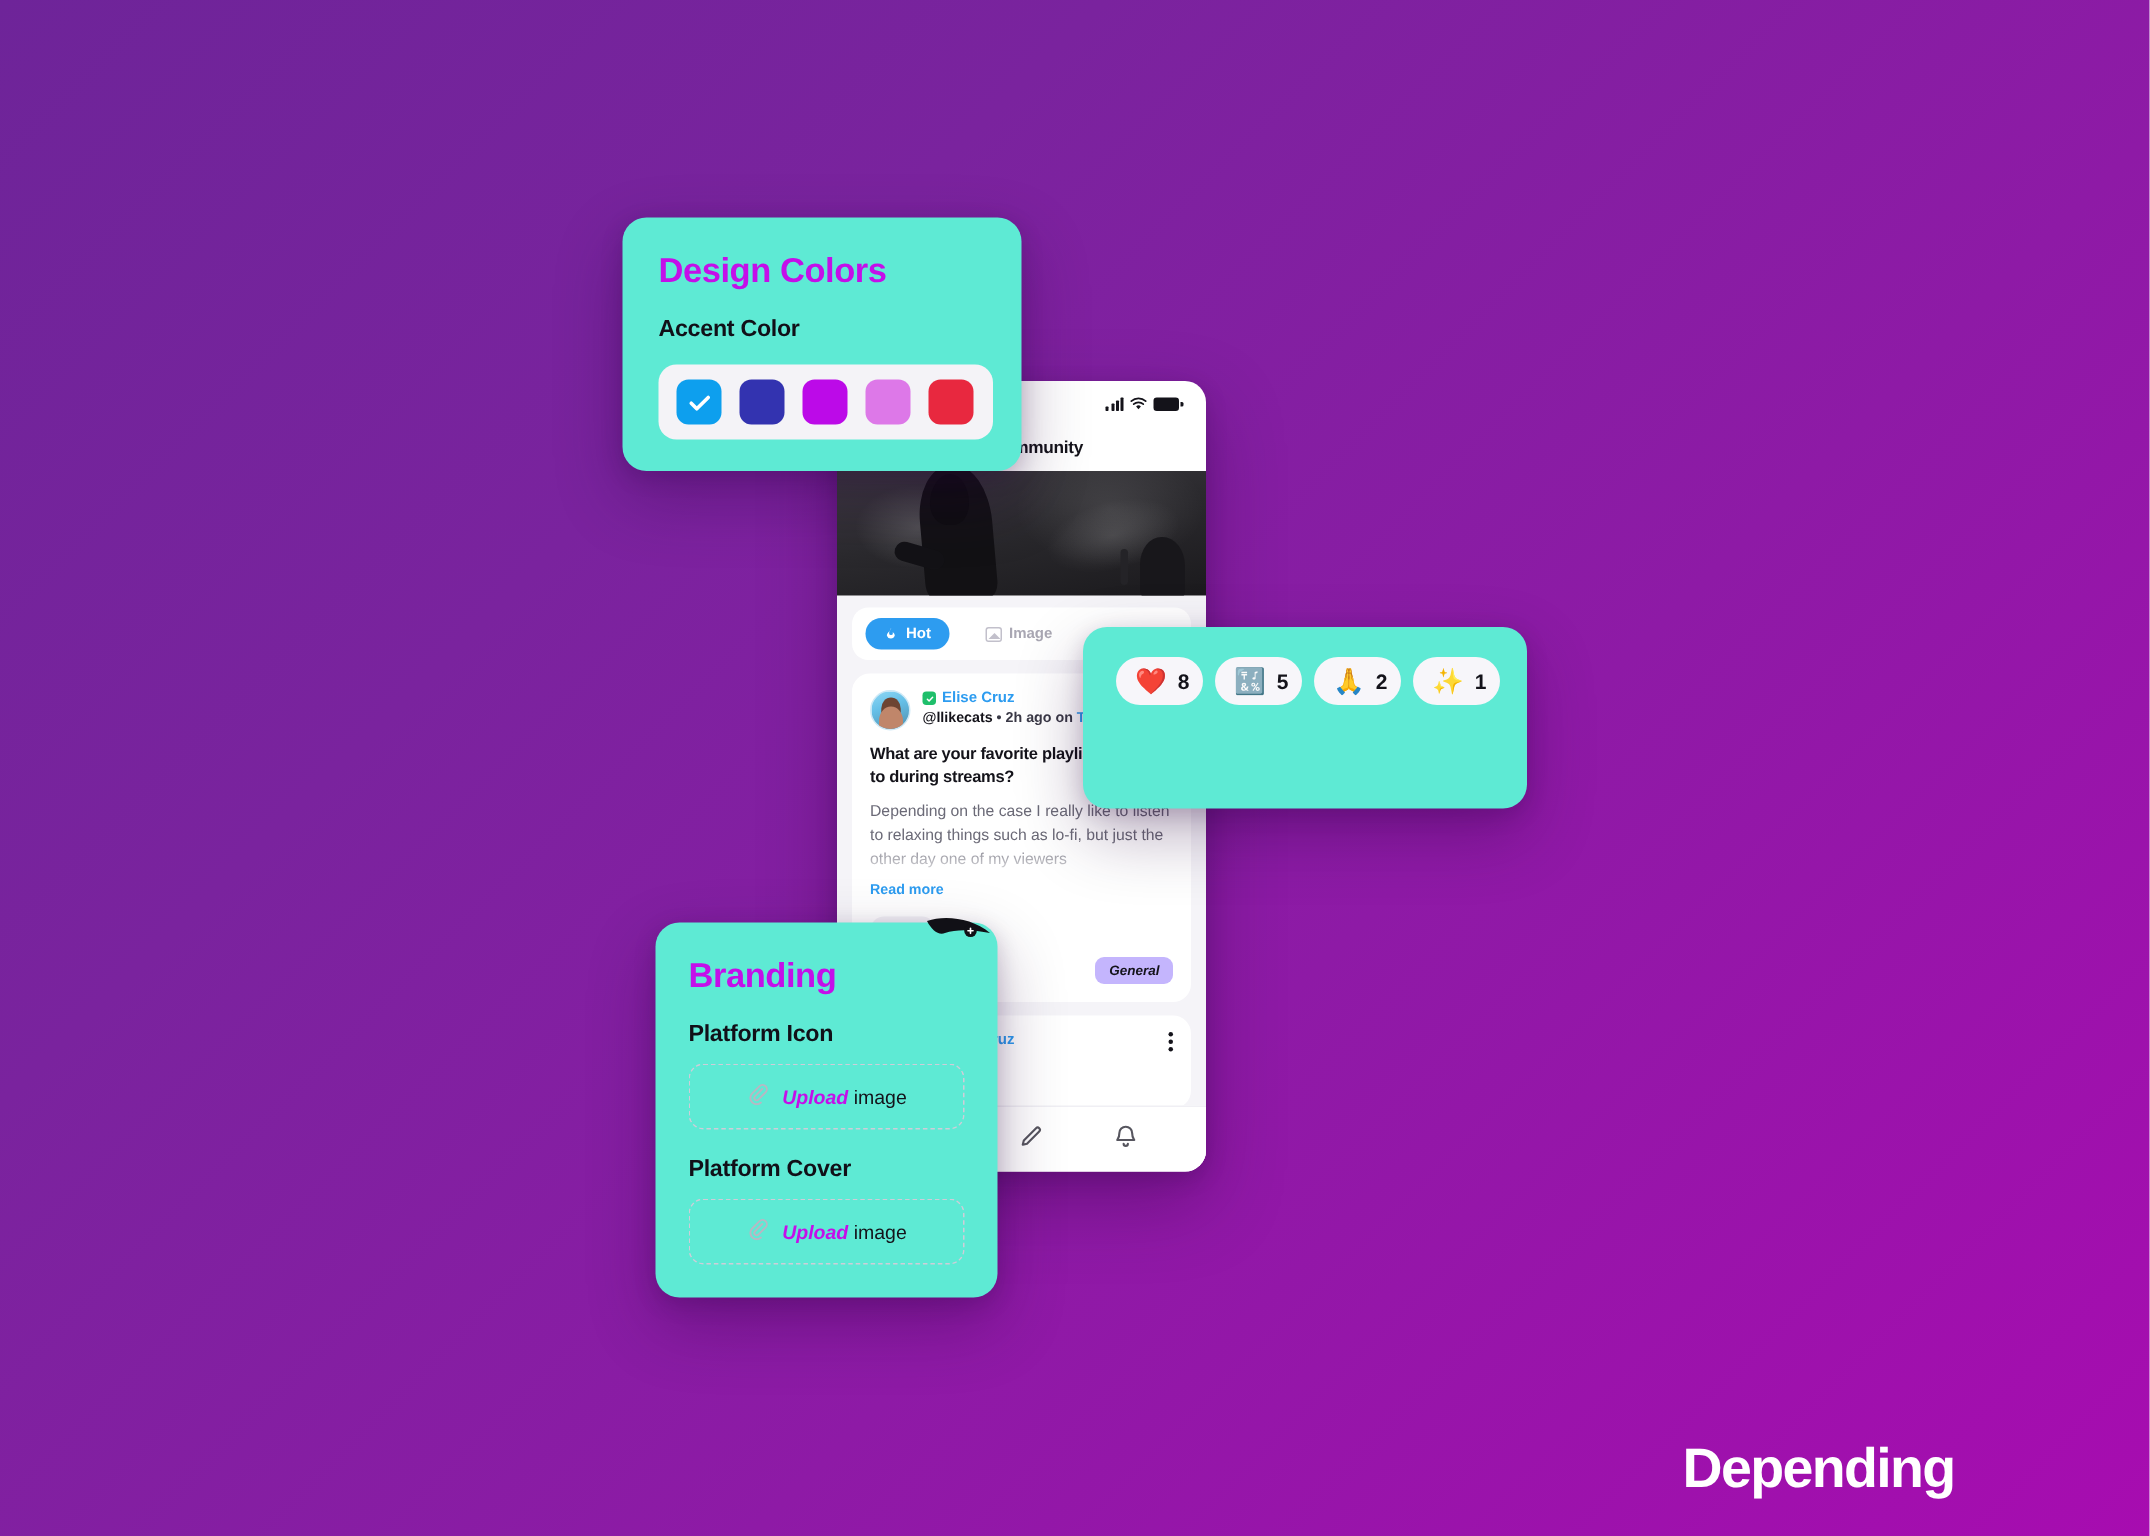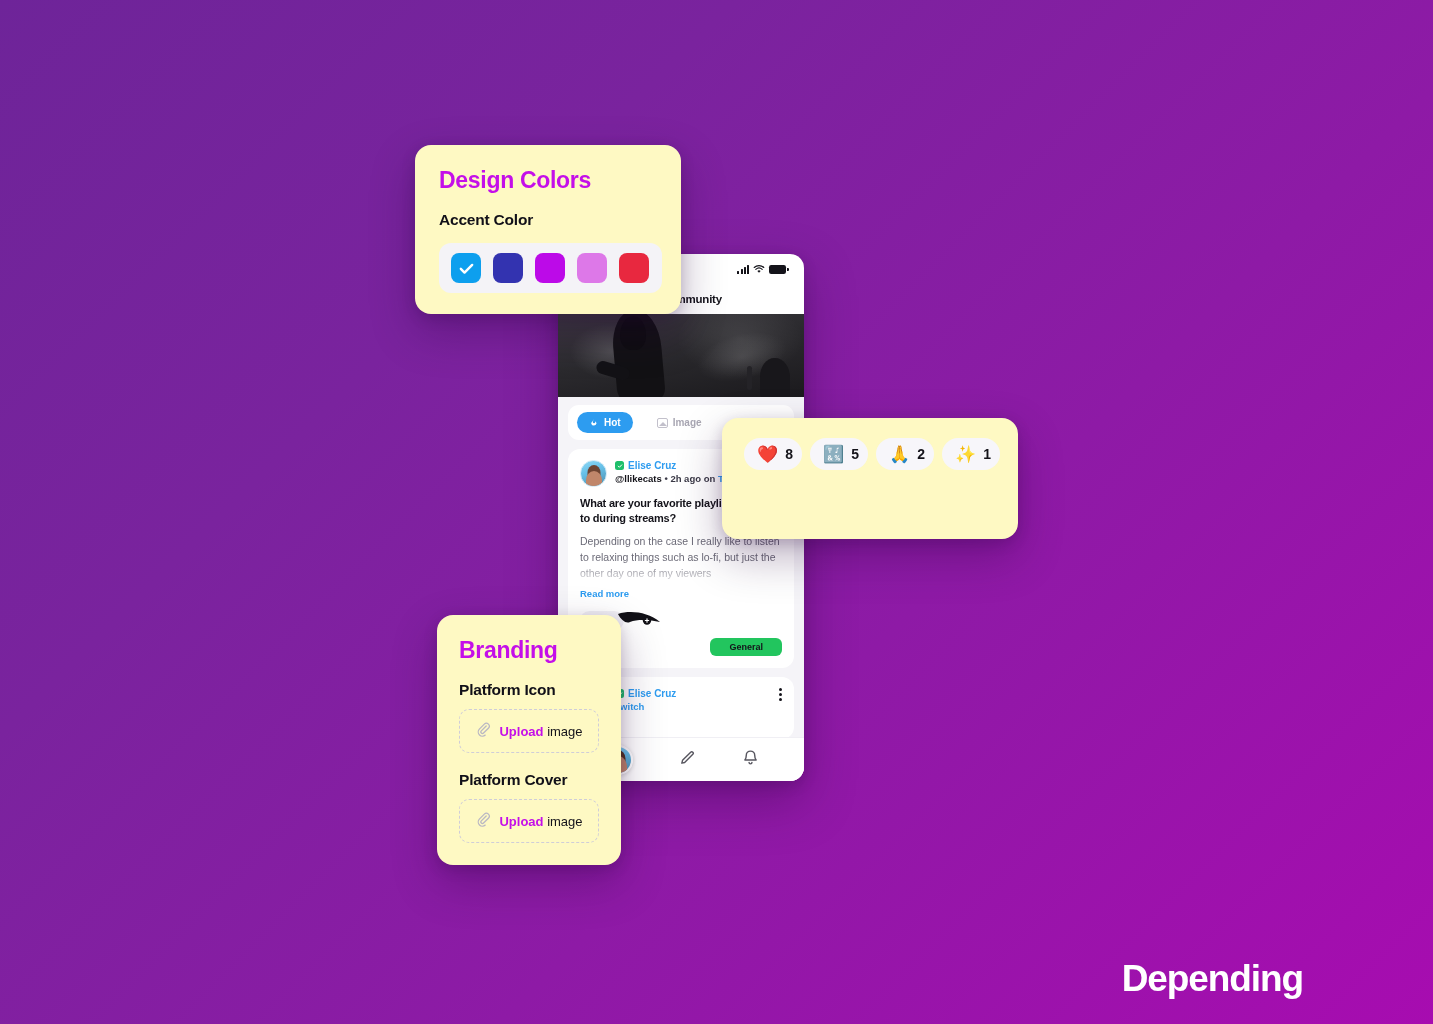--- a/index.html
+++ b/index.html
@@ -9,21 +9,21 @@
     font-family: "Liberation Sans", sans-serif;
   }
   body {
     background: linear-gradient(135deg, #6E2499 0%, #7A239E 30%, #8E1AA6 62%, #A70CB0 100%);
     position: relative;
   }
 
   
   .card {
     position: absolute;
-    background: #fef9c3;
+    background: #5eead4;
     border-radius: 16px;
     box-shadow: 0 18px 45px rgba(40, 0, 60, 0.30), 0 4px 14px rgba(40,0,60,0.18);
   }
   .card-title {
     color: #C40FE9;
     font-size: 23px;
     font-weight: bold;
     letter-spacing: -0.3px;
   }
   .sub-label {
@@ -210,22 +210,22 @@
             mask-image: linear-gradient(#000 55%, rgba(0,0,0,.25));
   }
   .read-more { margin-top: 7px; color: #2D9CF0; font-size: 9.5px; font-weight: bold; }
   .post-foot { margin-top: 12px; display: flex; align-items: center; justify-content: space-between; }
   .pill-soft {
     background: #F1F0F5; border-radius: 999px;
     padding: 4px 9px; display: flex; align-items: center; gap: 5px;
     font-size: 9.5px; font-weight: bold; color: #5f5e6b;
   }
   .tag-general {
-    background: #22c55e; border-radius: 6px; padding: 4px 19px;
-    font-size: 9px; font-weight: bold; color: #14131a;
+    background: #c4b5fd; border-radius: 6px; padding: 4px 9px;
+    font-size: 9px; font-weight: bold; color: #14131a; font-style: italic;
   }
   .stack-row { display: flex; align-items: center; gap: 5px; }
   .mini-av {
     width: 17px; height: 17px; border-radius: 50%;
     background: linear-gradient(160deg, #9fd9ef, #5d8fb0);
     border: 1.4px solid #fff;
   }
   .mini-more {
     width: 17px; height: 17px; border-radius: 50%;
     background: #ECEBF1; color: #6b6a77;
@@ -271,35 +271,35 @@
     background: #F7F6FA; border-radius: 999px;
     height: 32px; min-width: 58px;
     padding: 0 13px;
     display: flex; align-items: center; gap: 7px;
   }
   .reaction-emoji { font-size: 17px; line-height: 1; }
   .reaction-count { font-size: 14px; font-weight: bold; color: #14131a; }
 
   
   #branding-card {
-    left: 437px; top: 615px; width: 184px; height: 250px;
+    left: 437px; top: 615px; width: 228px; height: 250px;
     padding: 22px 22px 0 22px;
     z-index: 5;
   }
   #branding-card .card-title { margin-bottom: 17px; }
   #branding-card .sub-label { margin-bottom: 10px; }
   .upload-box {
     border: 1.6px dashed #CFCDD8;
     border-radius: 10px;
     height: 44px;
     display: flex; align-items: center; justify-content: center; gap: 8px;
     margin-bottom: 18px;
   }
   .upload-text { font-size: 13px; color: #14131a; }
-  .upload-text b { color: #C40FE9; font-weight: bold; }
+  .upload-text b { color: #C40FE9; font-weight: bold; font-style: italic; }
   .clip-icon svg { width: 16px; height: 16px; }
 
   
   #cursor-pointer {
     position: absolute; left: 616px; top: 608px;
     width: 46px; height: 30px; z-index: 9;
   }
 
   
   #watermark {

